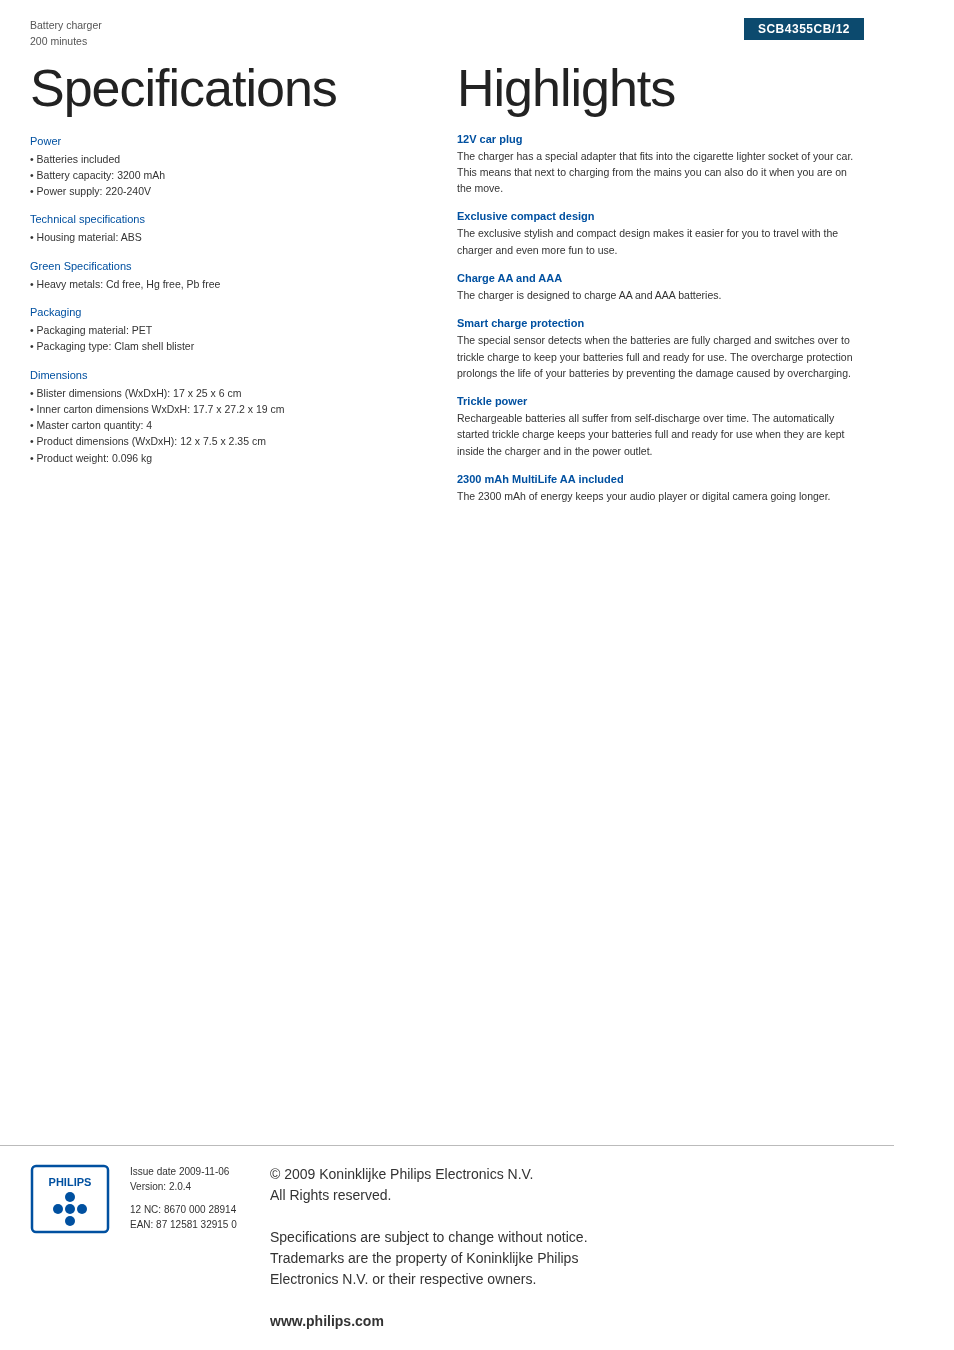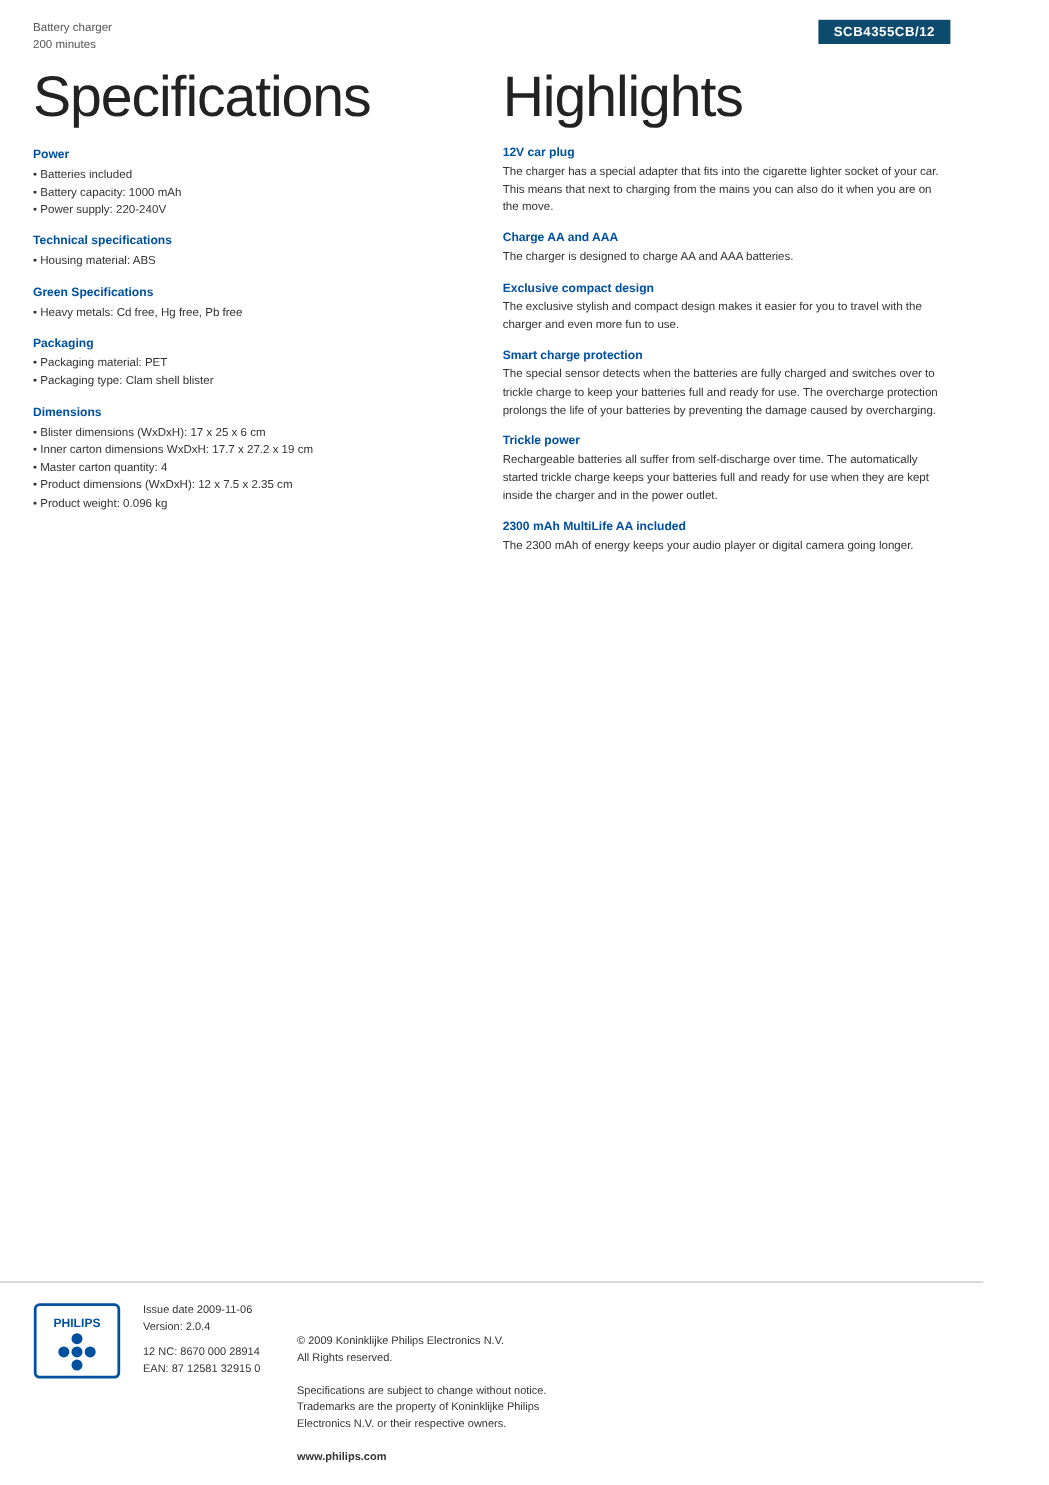--- a/index.html
+++ b/index.html
@@ -82,21 +82,21 @@
       letter-spacing: -1px;
     }
 
     
     .spec-section {
       margin-bottom: 14px;
     }
 
     .spec-section-title {
       font-size: 11px;
-      font-weight: bold;
+      font-weight: normal;
       color: #0050a0;
       margin-bottom: 4px;
     }
 
     .spec-item {
       font-size: 10.5px;
       color: #333;
       line-height: 1.55;
     }
 
@@ -145,25 +145,24 @@
       display: flex;
       flex-direction: column;
       gap: 0;
       min-width: 120px;
       font-size: 10px;
       color: #333;
       line-height: 1.5;
     }
 
     .footer-legal {
-      font-size: 10px;
+      font-size: 14px;
       color: #333;
       line-height: 1.5;
       flex: 1;
-      margin-top: 28px;
     }
 
     .footer-12nc {
       font-size: 10px;
       color: #333;
       margin-top: 8px;
     }
   </style>
 </head>
 <body>
@@ -180,21 +179,21 @@
 
   <div class="main-content">
 
     <div class="left-col">
       <div class="specs-title">Specifications</div>
 
       <div id="spec-sections">
           <div class="spec-section">
             <div class="spec-section-title">Power</div>
             <div class="spec-item">Batteries included</div>
-            <div class="spec-item">Battery capacity: 1000 mAh</div>
+            <div class="spec-item">Battery capacity: 3200 mAh</div>
             <div class="spec-item">Power supply: 220-240V</div>
           </div>
           <div class="spec-section">
             <div class="spec-section-title">Technical specifications</div>
             <div class="spec-item">Housing material: ABS</div>
           </div>
           <div class="spec-section">
             <div class="spec-section-title">Green Specifications</div>
             <div class="spec-item">Heavy metals: Cd free, Hg free, Pb free</div>
           </div>
@@ -216,26 +215,26 @@
 
     <div class="right-col">
       <div class="highlights-title">Highlights</div>
 
       <div id="highlight-items">
           <div class="highlight-item">
             <div class="highlight-title">12V car plug</div>
             <div class="highlight-text">The charger has a special adapter that fits into the cigarette lighter socket of your car. This means that next to charging from the mains you can also do it when you are on the move.</div>
           </div>
           <div class="highlight-item">
+            <div class="highlight-title">Exclusive compact design</div>
+            <div class="highlight-text">The exclusive stylish and compact design makes it easier for you to travel with the charger and even more fun to use.</div>
+          </div>
+          <div class="highlight-item">
             <div class="highlight-title">Charge AA and AAA</div>
             <div class="highlight-text">The charger is designed to charge AA and AAA batteries.</div>
-          </div>
-          <div class="highlight-item">
-            <div class="highlight-title">Exclusive compact design</div>
-            <div class="highlight-text">The exclusive stylish and compact design makes it easier for you to travel with the charger and even more fun to use.</div>
           </div>
           <div class="highlight-item">
             <div class="highlight-title">Smart charge protection</div>
             <div class="highlight-text">The special sensor detects when the batteries are fully charged and switches over to trickle charge to keep your batteries full and ready for use. The overcharge protection prolongs the life of your batteries by preventing the damage caused by overcharging.</div>
           </div>
           <div class="highlight-item">
             <div class="highlight-title">Trickle power</div>
             <div class="highlight-text">Rechargeable batteries all suffer from self-discharge over time. The automatically started trickle charge keeps your batteries full and ready for use when they are kept inside the charger and in the power outlet.</div>
           </div>
           <div class="highlight-item">

